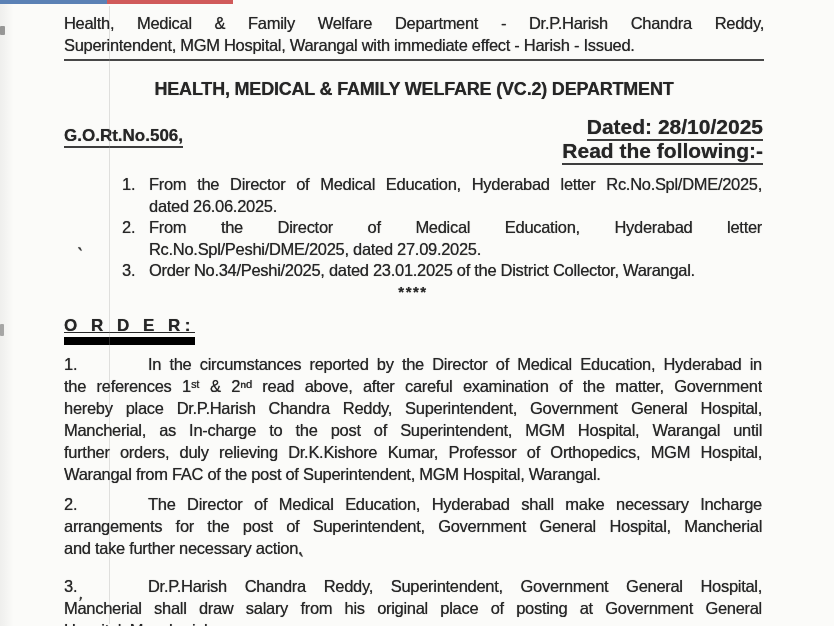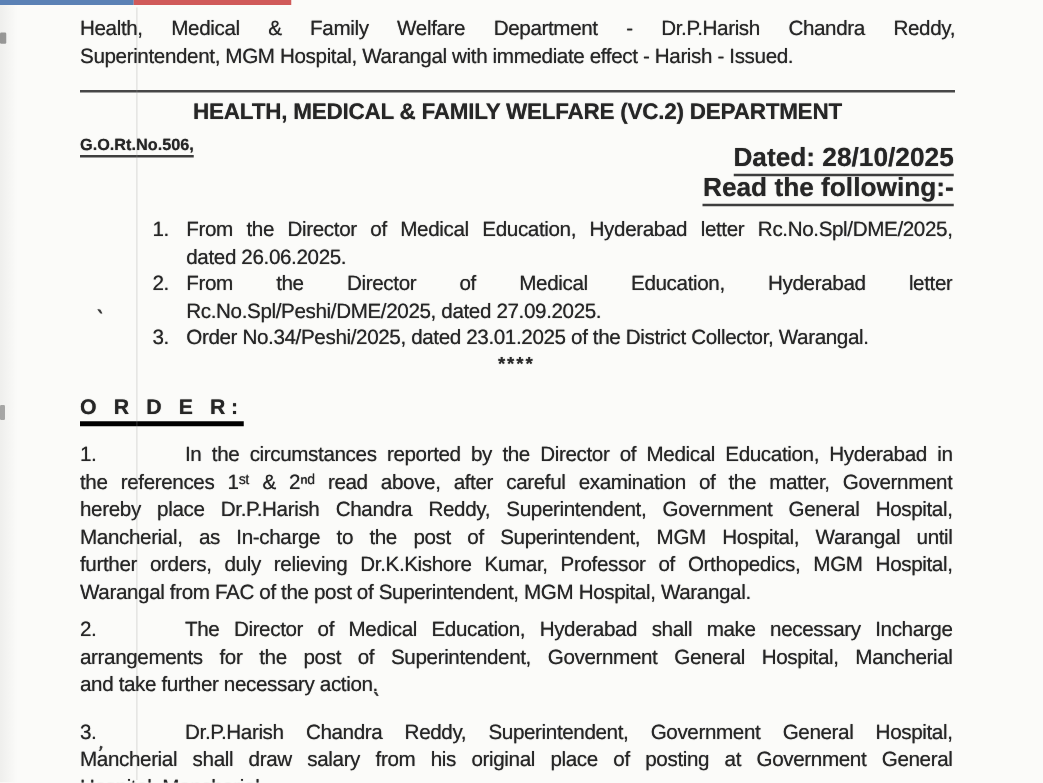--- a/index.html
+++ b/index.html
@@ -25,41 +25,41 @@
   .lh22{height:22px;line-height:21.9px;}
   .fs{font-size:16.5px;}
   
   .jl{text-align:justify;}
   .jl::after{content:"";display:inline-block;width:100%;height:0;}
 
   .b{font-weight:bold;}
   .ul{border-bottom:2px solid #3e3e3e;padding-bottom:1px;}
 
   .subject{position:absolute;left:64px;top:13px;width:700px;
-    border-bottom:2px solid #474747;padding-bottom:16px;}
+    border-bottom:2px solid #474747;padding-bottom:3px;}
 
   .dept-heading{position:absolute;left:64px;top:79px;width:700px;
     text-align:center;font-weight:bold;font-size:18px;letter-spacing:-0.2px;}
 
-  .go-num{position:absolute;left:64px;top:108px;font-size:13px;}
+  .go-num{position:absolute;left:64px;top:126px;font-size:17px;}
   .date-block{position:absolute;right:71px;top:116px;text-align:right;font-size:21px;}
   .date-block .row{height:23.5px;line-height:22px;}
   .date-block .ul{display:inline-block;}
 
   .refs{position:absolute;left:122px;top:174px;width:640px;}
   .ref{display:flex;}
   .refnum{width:27px;flex:none;}
   .reftext{flex:1;min-width:0;}
 
   .stars{position:absolute;left:64px;top:283px;width:698px;text-align:center;
     font-weight:bold;font-size:15px;letter-spacing:1.5px;color:#2a2a2a;}
 
   .order-heading{position:absolute;left:64px;top:316px;font-size:17px;}
-  .order-heading span{letter-spacing:4.5px;border-bottom:4px solid #000000;
-    padding-bottom:2px;font-weight:bold;}
+  .order-heading span{letter-spacing:4.5px;border-bottom:8px solid #000000;
+    padding-bottom:2px;font-weight:bold;text-decoration:underline;}
 
   .para{position:absolute;left:64px;width:698px;}
   .para.p1{top:354px;}
   .para.p2{top:494px;}
   .para.p3{top:576px;}
   .pnum{display:inline-block;width:84px;}
 
   
   .vline{position:absolute;left:109px;top:6px;width:1px;height:618px;
     background:rgba(150,150,150,0.28);pointer-events:none;}

